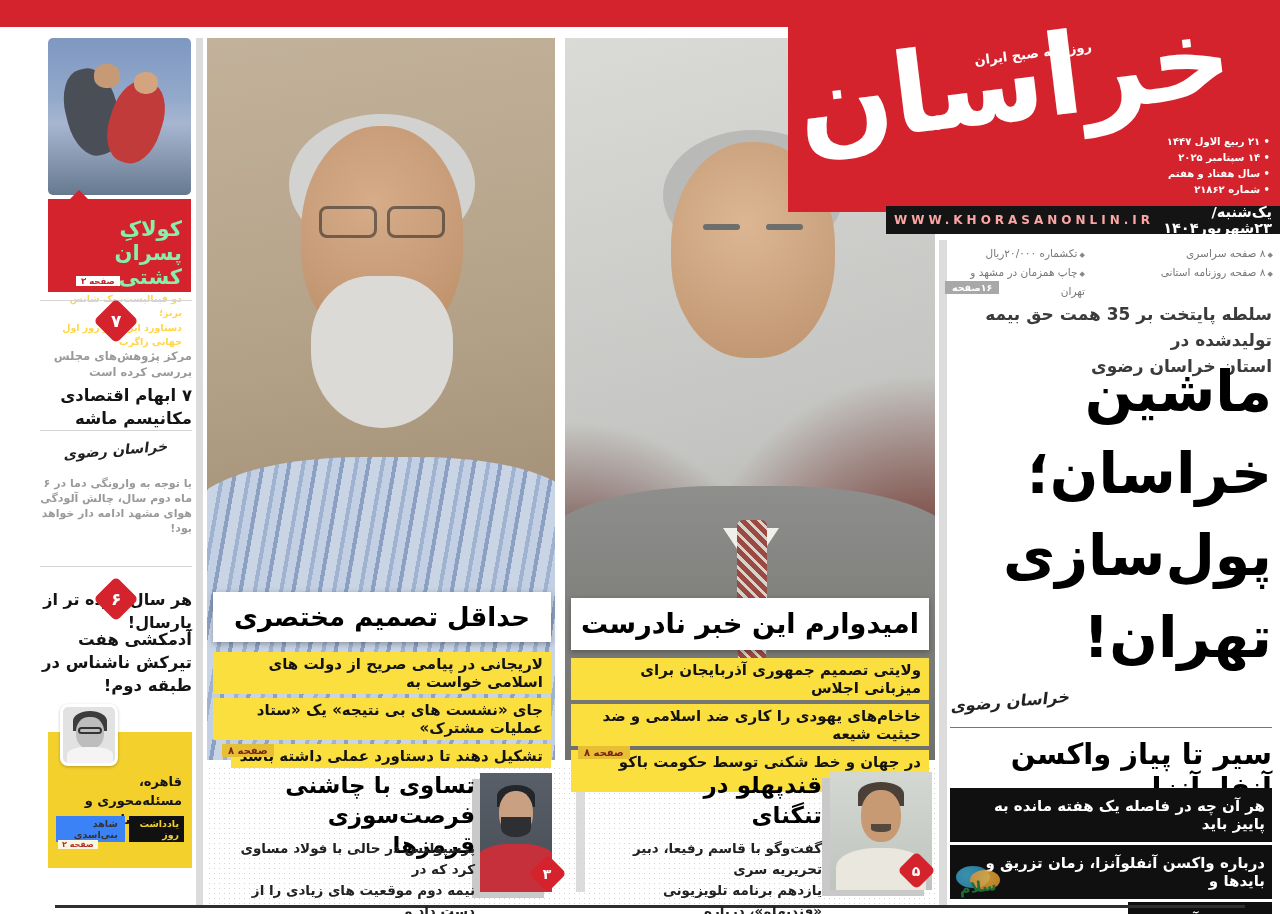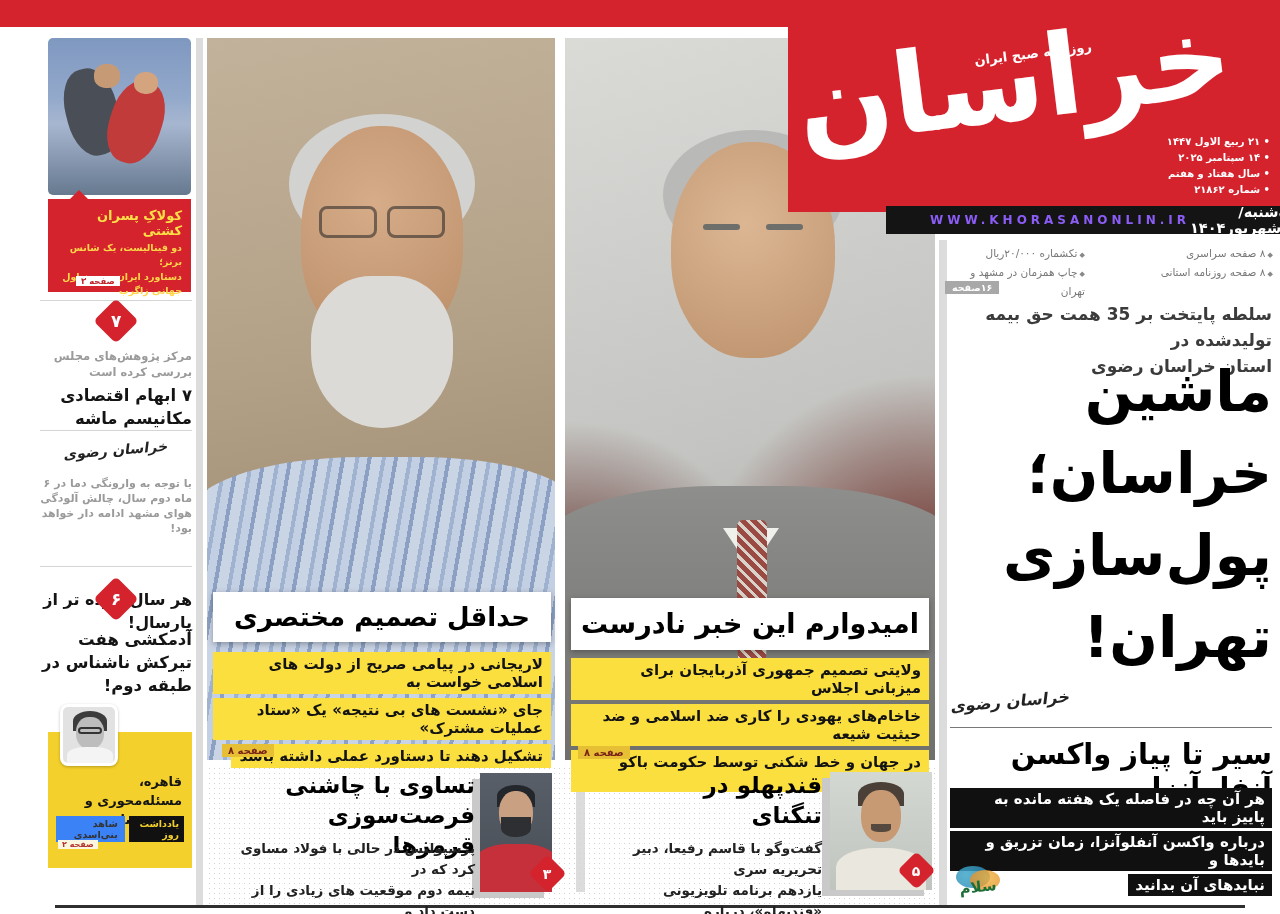--- a/index.html
+++ b/index.html
@@ -8,21 +8,21 @@
   #page { position:relative; width:1280px; height:914px; background:#fff; margin:0 auto; overflow:hidden; direction:rtl; }
 
   
   .top-strip { position:absolute; left:0; top:0; width:792px; height:27px; background:#d5232e; }
   #masthead { position:absolute; left:788px; top:0; width:492px; height:212px; background:#d5232e; z-index:4; }
   .mast-logo { position:absolute; left:6px; top:14px; width:440px; text-align:center; color:#fff; font-size:112px; font-weight:bold; transform:rotate(-7deg); line-height:1.2; }
   .mast-tagline { position:absolute; left:150px; top:46px; width:190px; text-align:center; color:#fff; font-size:13px; font-weight:bold; transform:rotate(-7deg); }
   .mast-dates { position:absolute; right:10px; top:134px; text-align:right; color:#fff; font-size:10px; font-weight:bold; line-height:16px; }
   .mast-dates div::before { content:"• "; }
   #black-strip { position:absolute; left:886px; top:206px; width:394px; height:28px; background:#141414; z-index:5; display:flex; direction:ltr; align-items:center; justify-content:space-between; padding:0 8px; }
-  .website { color:#8b5cf6; font-size:12px; letter-spacing:4px; font-weight:bold;margin-left:36px; }
+  .website { color:#fca5a5; font-size:12px; letter-spacing:4px; font-weight:bold; }
   .issue-date { color:#fff; font-size:14.5px; font-weight:bold; direction:rtl; }
 
   
   .vsep { position:absolute; background:#dcdcdc; }
   .hsep { position:absolute; background:#d5d5d5; height:1px; width:152px; left:40px; }
   .bottom-rule { position:absolute; left:55px; top:905px; width:1190px; height:3px; background:#2f2f2f; }
 
   
   .info-cols { position:absolute; left:945px; top:245px; width:328px; display:flex; gap:10px; }
   .info-col { font-size:10.5px; color:#777; line-height:17px; text-align:right; }
@@ -30,36 +30,36 @@
   .info-col.second { width:140px; }
   .info-col div::before { content:"◆ "; font-size:7px; color:#888; }
   .pages-badge { position:absolute; left:945px; top:281px; background:#a8a8a8; color:#fff; font-size:9.5px; font-weight:bold; padding:1px 7px; }
   .lead-kicker { position:absolute; left:950px; top:301px; width:322px; font-size:17px; font-weight:600; color:#3b3b3b; line-height:26px; text-align:right; }
   .lead-headline { position:absolute; left:950px; top:350px; width:322px; text-align:right; color:#000; font-weight:bold; font-size:57px; line-height:82px; }
   .brand-script { display:inline-block; font-weight:bold; transform:skewX(-12deg) rotate(-5deg); color:#222; }
   .rc-brand { position:absolute; left:952px; top:692px; font-size:16px; }
   .rc-hr { position:absolute; left:950px; top:727px; width:322px; height:1px; background:#777; }
   .flu-headline { position:absolute; left:950px; top:737px; width:322px; text-align:right; font-size:29px; font-weight:bold; color:#000; }
   .flu-leads { position:absolute; left:950px; top:786px; width:322px; text-align:right; }
-  .flu-leads div { display:inline-block; background:#101010; color:#fff; font-size:15px; font-weight:bold; padding:2px 7px; margin:1.5px 0; }
+  .flu-leads div { display:inline-block; background:#101010; color:#fff; font-size:15px; font-weight:bold; padding:9px 7px; margin:1.5px 0; }
   .salam-logo { position:absolute; left:950px; top:864px; width:56px; height:42px; }
   .salam-blob1 { position:absolute; left:6px; top:2px; width:34px; height:22px; border-radius:50%; background:radial-gradient(circle at 30% 40%, #3fa7c9, #2a7fae); opacity:.85; }
   .salam-blob2 { position:absolute; left:20px; top:6px; width:30px; height:20px; border-radius:50%; background:radial-gradient(circle at 60% 40%, #f2b23a, #e08a2a); opacity:.8; }
   .salam-text { position:absolute; left:0; top:14px; width:56px; text-align:center; font-size:15px; font-weight:bold; color:#1e6e38; transform:rotate(-6deg); }
 
   
   .wrestling-photo { position:absolute; left:48px; top:38px; width:143px; height:157px; border-radius:5px; overflow:hidden; background:linear-gradient(180deg,#7f98c0 0%,#93a9cb 38%,#a7b6d0 55%,#66798f 100%); }
   .wrestler { position:absolute; border-radius:45%; }
   .wrestler.red { left:62px; top:42px; width:52px; height:84px; background:#c23b3b; transform:rotate(18deg); }
   .wrestler.dark { left:18px; top:30px; width:52px; height:88px; background:#4a4f57; transform:rotate(-14deg); }
   .wrestler.skin1 { left:46px; top:26px; width:26px; height:24px; background:#c79a76; }
   .wrestler.skin2 { left:86px; top:34px; width:24px; height:22px; background:#d3a47e; }
   .red-card { position:absolute; left:48px; top:199px; width:143px; height:93px; background:#d5232e; }
   .red-card .notch { position:absolute; top:-9px; left:22px; width:0; height:0; border-left:9px solid transparent; border-right:9px solid transparent; border-bottom:9px solid #d5232e; }
-  .red-card .w-title { padding:9px 9px 2px 6px; color:#fde047; font-size:13px; font-weight:bold; text-align:right; }
+  .red-card .w-title { padding:18px 9px 2px 6px; color:#86efac; font-size:21px; font-weight:bold; text-align:right; }
   .red-card .w-sub { padding:1px 9px 0 6px; color:#ffd64a; font-size:9.5px; font-weight:bold; line-height:14px; text-align:right; }
   .red-card .w-badge { position:absolute; left:28px; bottom:6px; background:#fff; color:#c2242c; font-size:8.5px; font-weight:bold; padding:0 5px; }
   .diamond { position:absolute; background:#d5232e; transform:rotate(45deg); border-radius:5px; display:flex; align-items:center; justify-content:center; }
   .diamond span { transform:rotate(-45deg); color:#fff; font-weight:bold; }
   .d-side { width:32px; height:32px; }
   .d-side span { font-size:17px; }
   .d-small { width:27px; height:27px; }
   .d-small span { font-size:14px; }
   .sb-kicker { position:absolute; left:40px; width:152px; color:#9a9a9a; font-size:11.5px; line-height:16px; text-align:right; font-weight:600; }
   .sb-title { position:absolute; left:40px; width:152px; color:#141414; font-size:16.5px; line-height:23px; text-align:right; font-weight:bold; }

